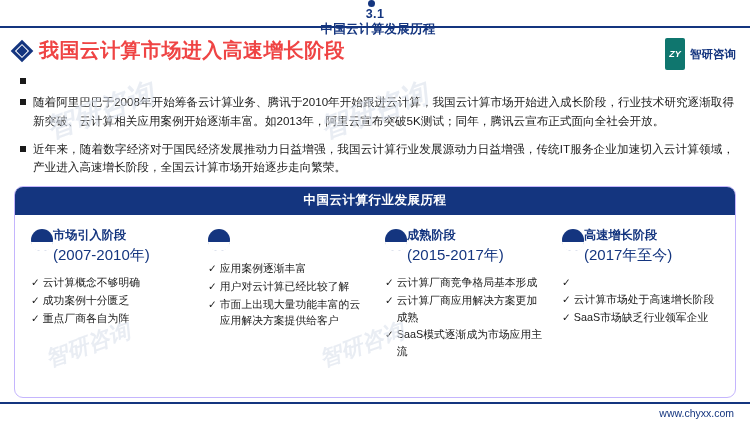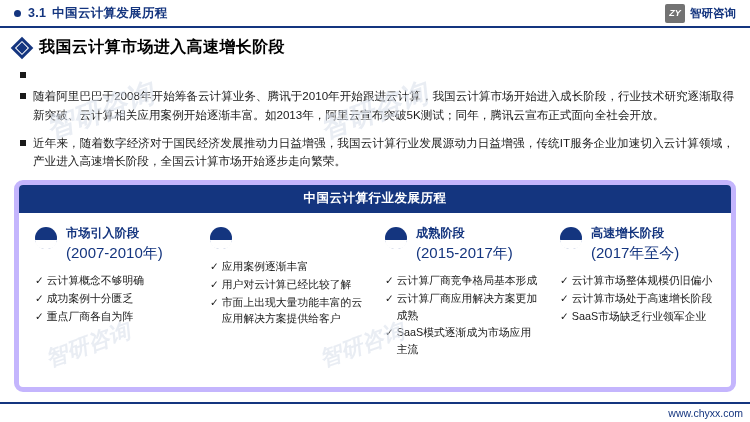--- a/index.html
+++ b/index.html
@@ -16,41 +16,42 @@
   }
 
   
   .header {
     position: relative;
     height: 28px;
     display: flex;
     align-items: center;
     padding: 0 14px;
     border-bottom: 2px solid #14357f;
+    flex-direction: column;
   }
   .header-dot {
     width: 7px; height: 7px; border-radius: 50%;
     background: #14357f; margin-right: 7px;
     flex: 0 0 auto;
   }
   .header-title {
     font-size: 12.5px;
     font-weight: bold;
     color: #14357f;
     letter-spacing: .3px;
   }
   .header-right {
     margin-left: auto;
     display: flex;
     align-items: center;
     gap: 5px;
   }
   .logo-mark {
-    width: 20px; height: 19px;
-    background: #737373;
+    width: 20px; height: 32px;
+    background: #0f766e;
     color: #fff;
     font-size: 9px;
     font-weight: bold;
     display: flex; align-items: center; justify-content: center;
     border-radius: 2px;
     font-style: italic;
   }
   .logo-text {
     font-size: 11.5px; font-weight: bold; color: #14357f;
   }
@@ -71,23 +72,23 @@
   }
   .diamond::after {
     content: "";
     position: absolute;
     left: 3px; top: 3px;
     width: 10px; height: 10px;
     border: 1.6px solid #fff;
     box-sizing: border-box;
   }
   .section-title {
-    font-size: 16px;
-    font-weight: bold;
-    color: #000000;
+    font-size: 20px;
+    font-weight: bold;
+    color: #ef4444;
     letter-spacing: .4px;
   }
 
   
   .paras {
     padding: 4px 16px 0 16px;
   }
   .para {
     display: flex;
     margin-bottom: 9px;
@@ -101,21 +102,21 @@
   .para-text {
     font-size: 11.6px;
     line-height: 1.62;
     color: #1a1a1a;
     text-align: justify;
   }
 
   
   .card {
     margin: 4px 14px 0 14px;
-    border: 5px solid #c4b5fd;
+    border: 1px solid #c4b5fd;
     border-radius: 9px;
     overflow: hidden;
     background: #fff;
     height: 212px;
     position: relative;
   }
   .card-head {
     background: #14357f;
     color: #fff;
     font-size: 12.5px;
@@ -130,21 +131,21 @@
     gap: 0;
   }
   .stage {
     flex: 1 1 0;
     padding: 0 10px;
     position: relative;
   }
   .stage-head {
     display: flex;
     align-items: flex-start;
-    gap: 9px;
+    gap: 0;
     margin-bottom: 9px;
   }
   .half-circle {
     width: 22px; height: 22px;
     flex: 0 0 auto;
     background: #14357f;
     border-radius: 50%;
     position: relative;
     margin-top: 2px;
   }
@@ -210,21 +211,21 @@
   .wm-small { font-size: 22px; }
 
   
   .footer {
     position: absolute;
     left: 0; right: 0; bottom: 0;
     height: 20px;
     display: flex;
     align-items: center;
     justify-content: flex-end;
-    padding-right: 7px;
+    padding-right: 16px;
     font-size: 10.5px;
     color: #14357f;
     border-top: 2px solid #14357f;
   }
 </style>
 </head>
 <body>
 
 <div class="page">
 
@@ -333,21 +334,20 @@
         <div class="stage-head">
           <span class="half-circle"></span>
           <span class="stage-labels">
             <span class="stage-name">高速增长阶段</span>
             <span class="stage-period">(2017年至今)</span>
           </span>
         </div>
         <ul class="stage-items">
           <li class="stage-item">
               <span class="check">✓</span>
-              <span>云计算市场整体规模仍旧偏小</span>
             </li>
           <li class="stage-item">
               <span class="check">✓</span>
               <span>云计算市场处于高速增长阶段</span>
             </li>
           <li class="stage-item">
               <span class="check">✓</span>
               <span>SaaS市场缺乏行业领军企业</span>
             </li>
         </ul>

